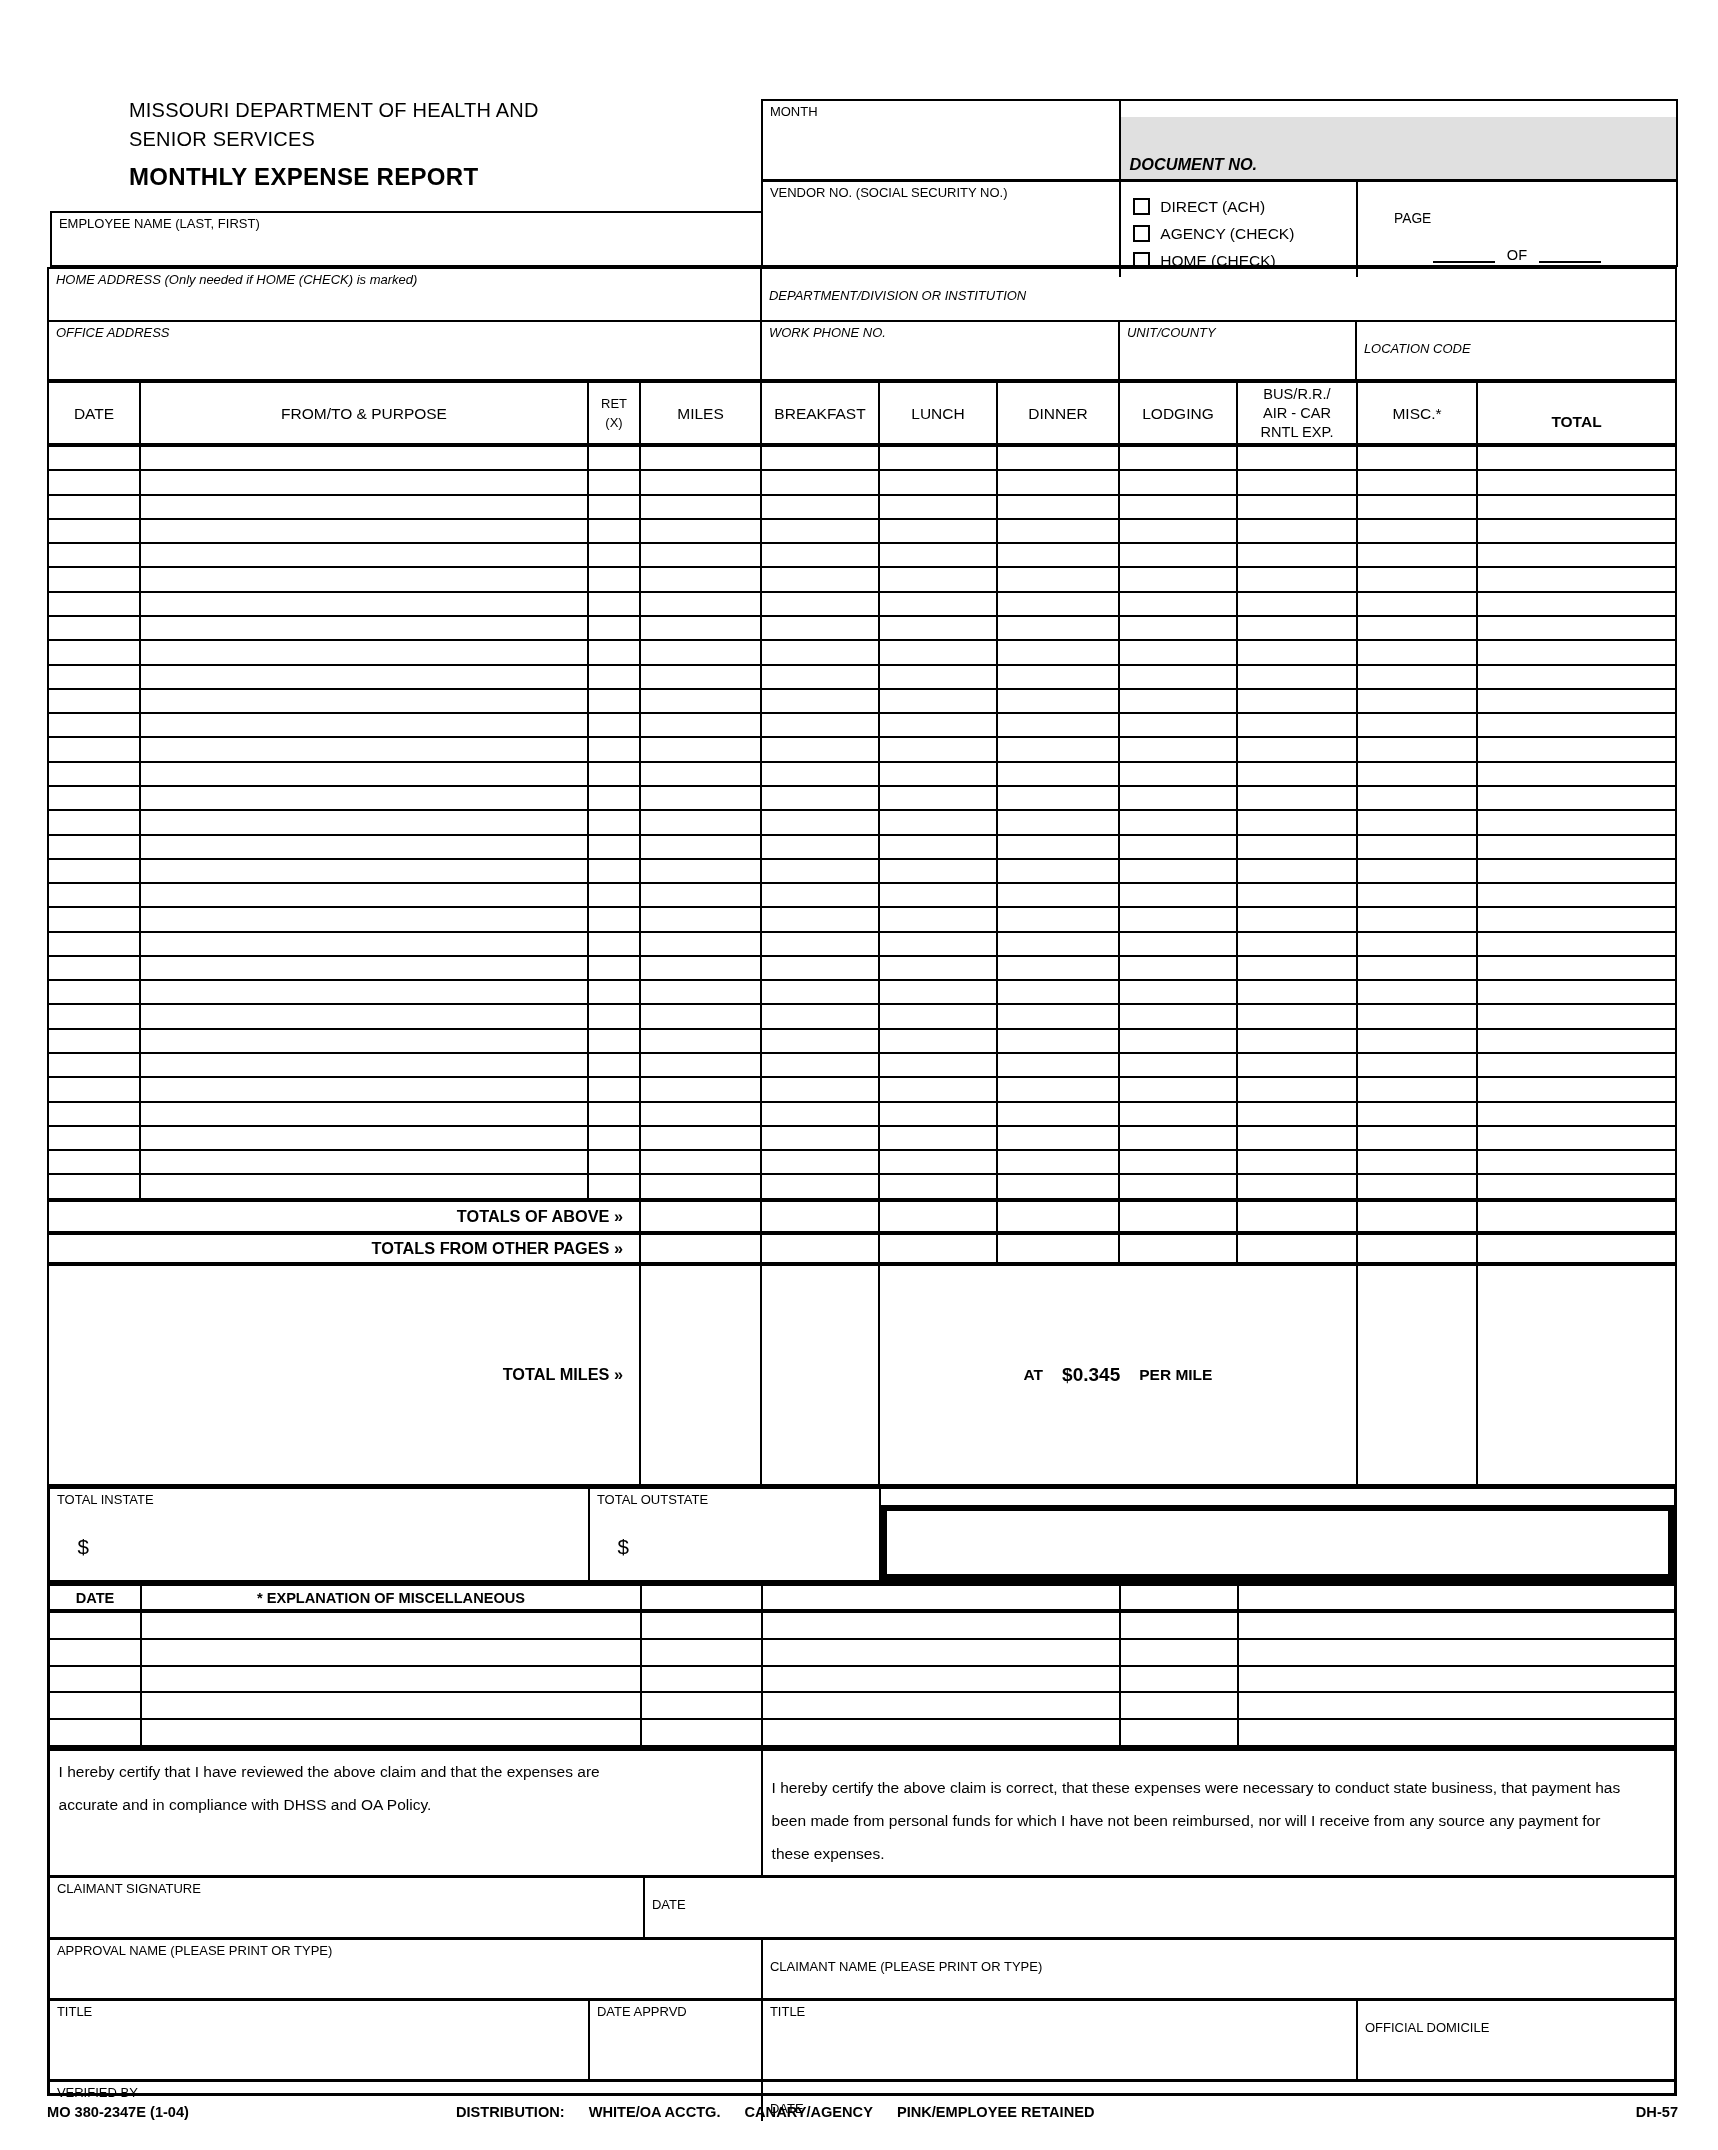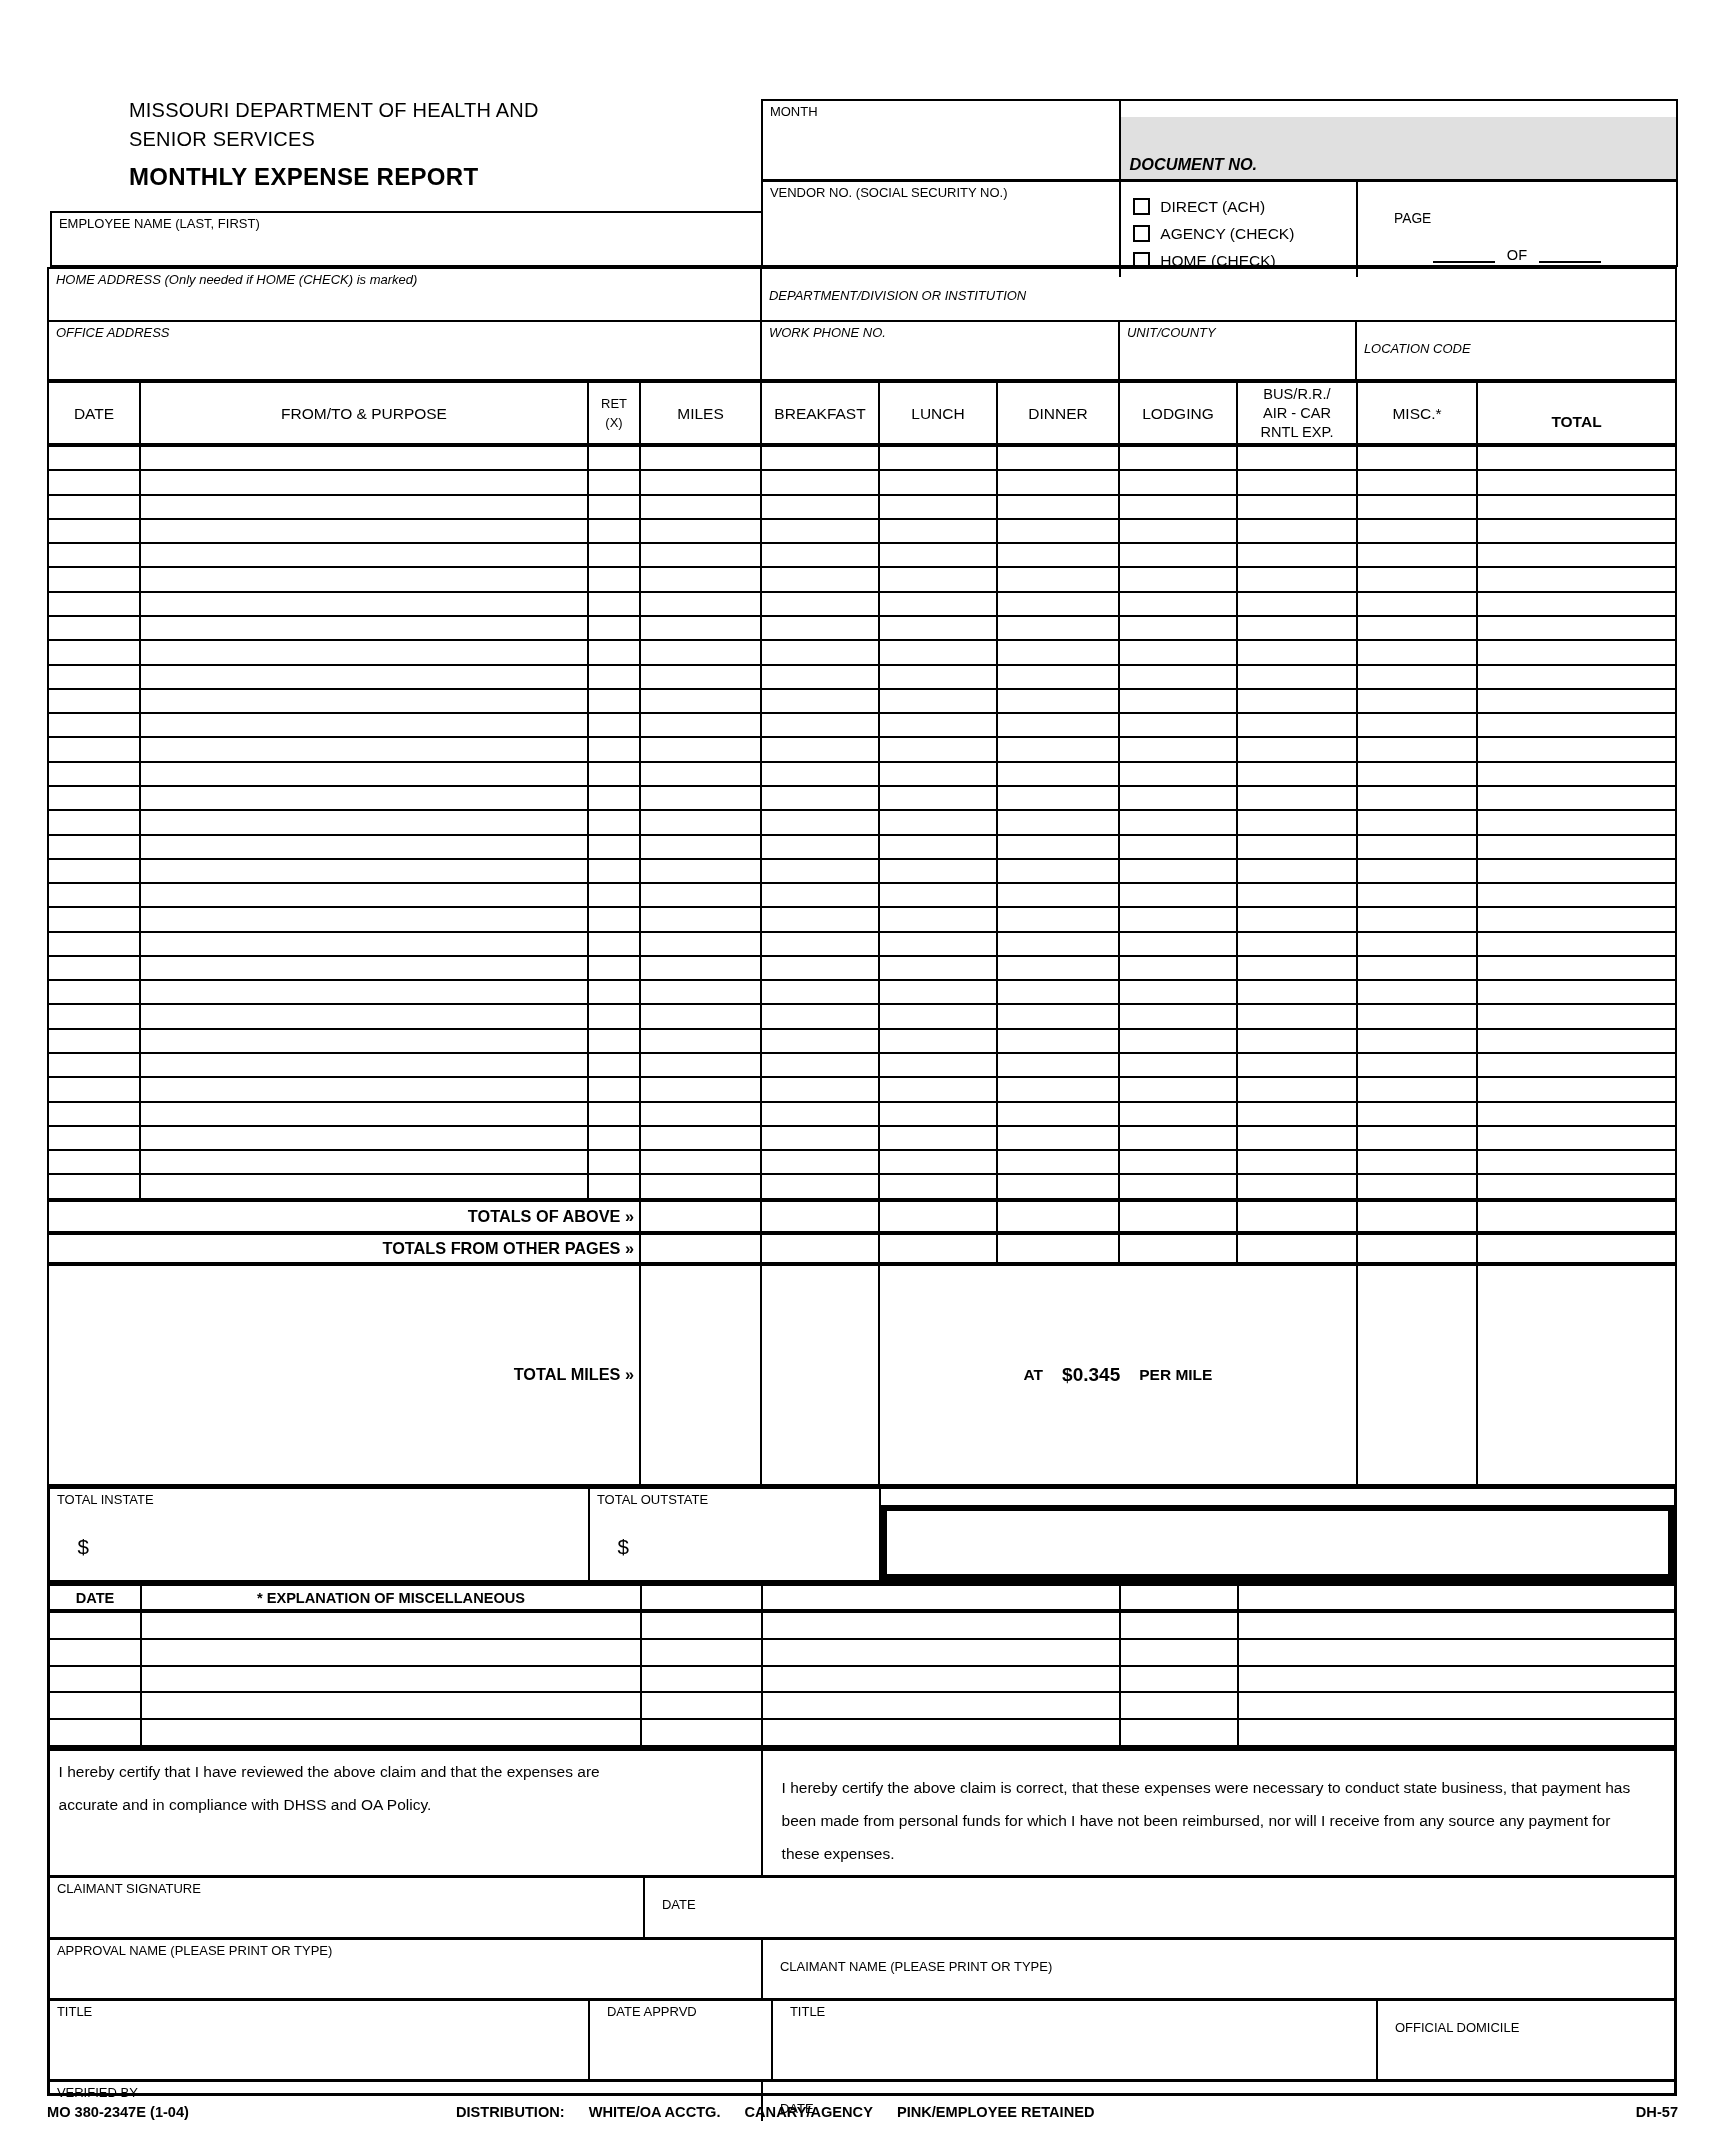--- a/index.html
+++ b/index.html
@@ -26,42 +26,42 @@
   .uline{display:inline-block;width:62px;border-bottom:2.6px solid #000;height:15.5px;}
   
   .hdrcell{display:flex;align-items:center;justify-content:center;text-align:center;font-size:15.5px;white-space:pre-line;line-height:19px;}
   .cw0{flex:0 0 92px}.cw1{flex:0 0 448px}.cw2{flex:0 0 52px}.cw3{flex:0 0 121px}
   .cw4{flex:0 0 118px}.cw5{flex:0 0 118px}.cw6{flex:0 0 122px}.cw7{flex:0 0 118px}
   .cw8{flex:0 0 120px}.cw9{flex:0 0 120px}.cw10{flex:1 1 auto}
   .cwlab{flex:0 0 592px}.cwrate{flex:0 0 478px}
   .brow{border-bottom:2.6px solid #000;}
   .brow:last-child{border-bottom:none;}
   .trow{border-top:4.3px solid #000;}
-  .tlab{display:flex;align-items:center;justify-content:flex-end;font-size:16.3px;font-weight:bold;padding-right:5px;}
+  .tlab{display:flex;align-items:center;justify-content:flex-end;font-size:16.3px;font-weight:bold;padding-right:16px;}
   .ratecell{display:flex;align-items:center;justify-content:center;gap:19px;font-weight:bold;}
   .ratecell .at,.ratecell .pm{font-size:15.5px;}
   .ratecell .rv{font-size:19px;}
   
   .iw0{flex:0 0 540px}.iw1{flex:0 0 291px}.iw2{flex:0 0 478px}.iw3{flex:1 1 auto}
   .dollar{font-size:20.6px;padding:22.4px 0 0 27.5px;}
   .reimb{display:flex;align-items:center;justify-content:center;gap:34px;font-weight:bold;}
   .reimb .rl{font-size:19px;letter-spacing:0.3px;}
   .reimb .rc{font-size:20.6px;}
   .thickbox{border:6px solid #000 !important;}
   
   .mw0{flex:0 0 92px}.mw1{flex:0 0 500px}.mw2{flex:0 0 121px}.mw3{flex:0 0 358px}.mw4{flex:0 0 118px}.mw5{flex:1 1 auto}
   .mhdr{display:flex;align-items:center;justify-content:center;font-size:14.6px;font-weight:bold;}
   .mrow{border-bottom:2.6px solid #000;}
   .mrow:last-child{border-bottom:none;}
   
   .hw0{flex:0 0 713px}.sw1{flex:0 0 595px}
   .tw0{flex:0 0 540px}.tw1{flex:0 0 173px}.tw2{flex:0 0 595px}
   .ow1{flex:0 0 358px}.ow2{flex:0 0 237px}
   .rw0{flex:0 0 358px}.rw1{flex:0 0 237px}
-  .crow{border-bottom:3.4px solid #000;gap:10px;}
+  .crow{border-bottom:3.4px solid #000;}
   .crow:last-child{border-bottom:none;}
   .certtxt{font-size:15.5px;line-height:33px;padding:4.3px 8.6px;}
   
   .footer{font-size:14.6px;font-weight:bold;}
   .dist{display:flex;gap:24px;}
 </style>
 </head>
 <body>
 
 <div class="abs" style="left:129px;top:96px;width:637px;">

